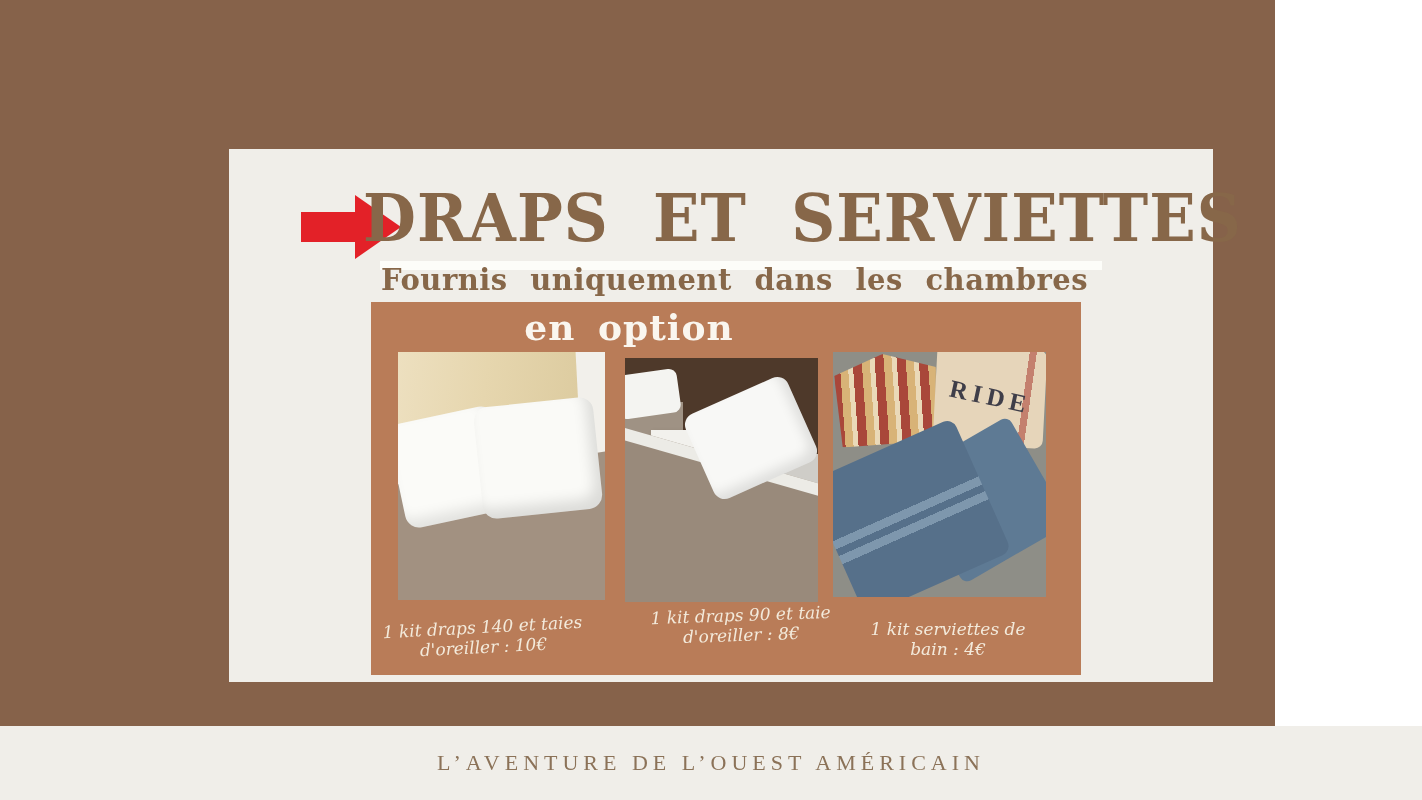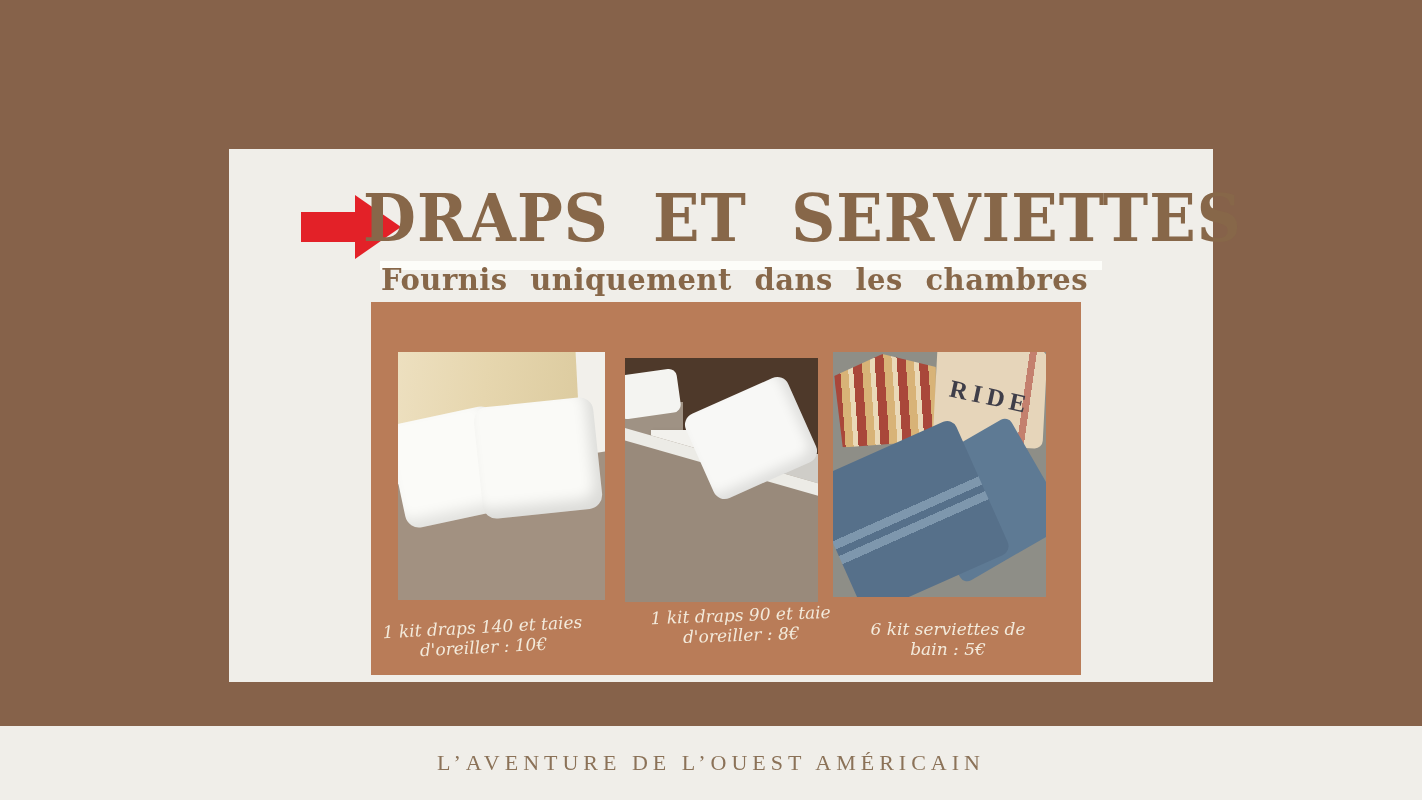--- a/index.html
+++ b/index.html
@@ -3,21 +3,21 @@
 <meta charset="utf-8">
 <style>
   :root{
     --background:#86624A; --card:#F0EEE9; --panel:#B97C58; --accent-red:#E32128;
     --title-brown:#876749; --heading-white:#FAF6EF; --caption-cream:#F3EADB;
     --footer-text:#8B7258; --location-box-bg:#FDFCF7;
   }
   *{margin:0;padding:0;box-sizing:border-box;}
   html,body{width:1422px;height:800px;overflow:hidden;}
   body{font-family:"DejaVu Serif", serif;}
-  .stage{position:relative;width:1422px;height:800px;background:var(--background);}
+  .stage{position:relative;width:1275px;height:800px;background:var(--background);}
 
   
   .card{position:absolute;left:229px;top:149px;width:984px;height:533px;background:var(--card);}
 
   
   .arrow{position:absolute;left:72px;top:46px;width:100px;height:64px;}
 
   
   .title{position:absolute;left:134px;top:36px;white-space:nowrap;
     font-family:"DejaVu Serif", serif;font-weight:bold;font-size:61px;line-height:1;
@@ -106,20 +106,21 @@
       <svg width="100" height="64" viewBox="0 0 100 64">
         <polygon points="0,17 54,17 54,0 100,32 54,64 54,47 0,47" fill="#E32128"></polygon>
       </svg>
     </div>
 
     <h1 class="title">DRAPS ET SERVIETTES</h1>
     <div class="title-underline"></div>
     <h2 class="subtitle">Fournis uniquement dans les chambres</h2>
 
     <div class="panel">
+      <div class="panel-heading">en option</div>
 
       <div class="photo photo1">
         <div class="p1-wall"></div>
         <div class="p1-headboard"></div>
         <div class="p1-sheet"></div>
         <div class="p1-pillow-l"></div>
         <div class="p1-pillow-r"></div>
       </div>
 
       <div class="photo photo2">
@@ -139,21 +140,21 @@
         <div class="p3-pillow-stripes"></div>
         <div class="p3-pillow-ride">
           <div class="p3-ride-text">RIDE</div>
         </div>
         <div class="p3-towel-back"></div>
         <div class="p3-towel-front"></div>
       </div>
 
       <div class="caption caption1">1 kit draps 140 et taies d'oreiller : 10€</div>
       <div class="caption caption2">1 kit draps 90 et taie d'oreiller : 8€</div>
-      <div class="caption caption3">6 kit serviettes de bain  : 5€</div>
+      <div class="caption caption3">1 kit serviettes de bain  : 4€</div>
 
     </div>
 
   </div>
 
   <div class="footer">
     <span class="footer-text">L’AVENTURE DE L’OUEST AMÉRICAIN</span>
   </div>
 
 </div>

